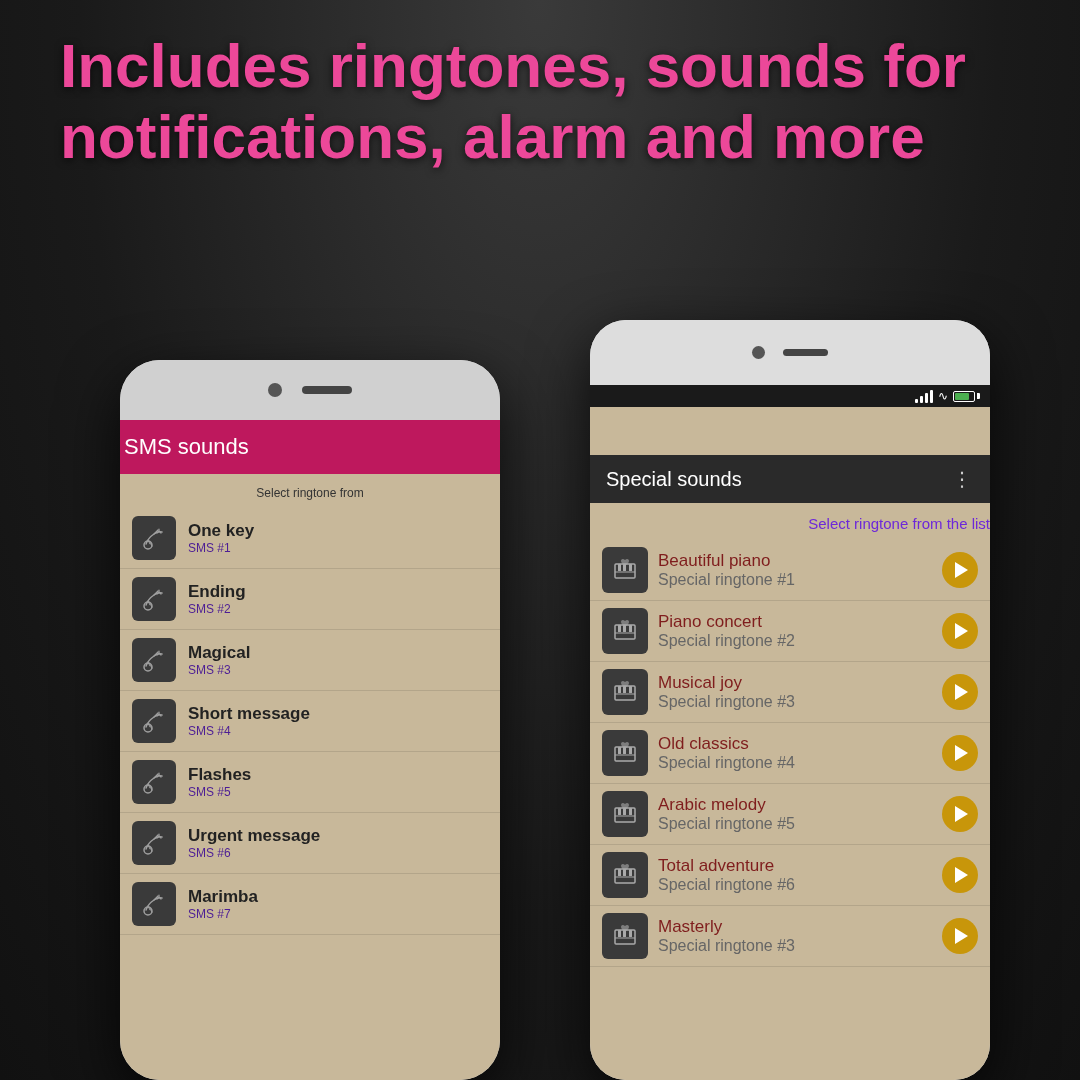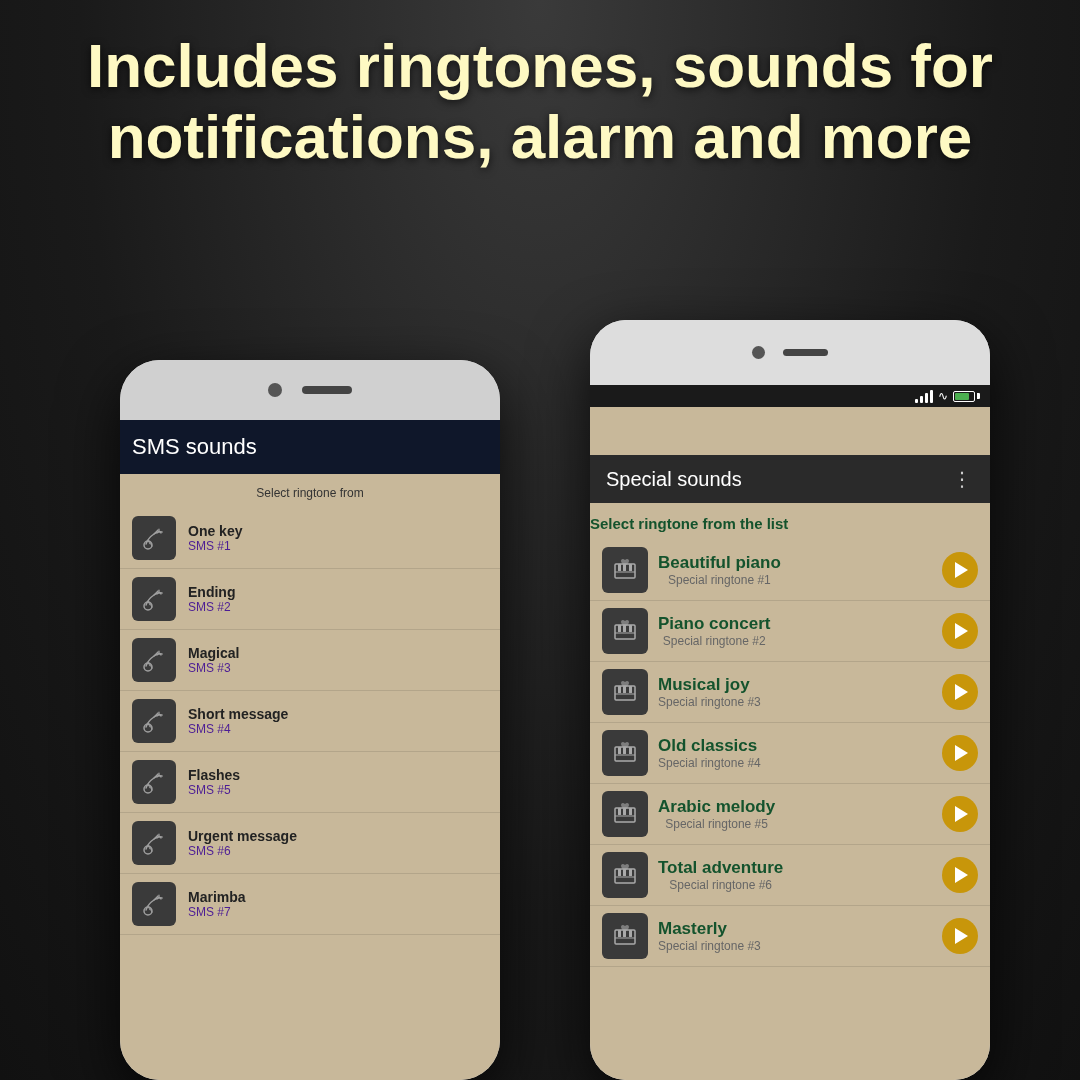--- a/index.html
+++ b/index.html
@@ -18,22 +18,21 @@
       position: absolute;
       inset: 0;
       background: radial-gradient(ellipse at center top, #3a3a3a 0%, #1a1a1a 60%, #111 100%);
     }
 
     
     .header-text {
       position: absolute;
       top: 30px;
       left: 0; right: 0;
-      text-align: center;
-      color: #fef9c3;
+      color: #ec4899;
       font-size: 62px;
       font-weight: 700;
       line-height: 1.15;
       padding: 0 60px;
       text-shadow: 0 2px 8px rgba(0,0,0,0.7);
     }
 
     
     .phones-container {
       position: absolute;
@@ -87,22 +86,22 @@
       background: #444;
     }
 
     .phone-back .phone-screen {
       background: #c8b89a;
       height: calc(100% - 60px);
       overflow: hidden;
     }
 
     .phone-back .app-header {
-      background: #0f172a;
-      padding: 14px 12px;
+      background: #be185d;
+      padding: 14px 4px;
       color: #fff;
       font-size: 22px;
       font-weight: 500;
     }
 
     .phone-back .select-label {
       text-align: center;
       padding: 12px 0 8px;
       font-size: 12px;
       color: #333;
@@ -125,21 +124,21 @@
       width: 44px; height: 44px;
       background: #3a3a3a;
       border-radius: 6px;
       display: flex;
       align-items: center;
       justify-content: center;
       flex-shrink: 0;
     }
 
     .phone-back .ringtone-name {
-      font-size: 14px;
+      font-size: 17px;
       font-weight: 600;
       color: #222;
       display: block;
     }
 
     .phone-back .ringtone-sub {
       font-size: 12px;
       color: #4c1d95;
       display: block;
     }
@@ -251,25 +250,25 @@
       margin-top: 48px;
     }
 
     .menu-dots {
       color: #ccc;
       font-size: 20px;
       letter-spacing: 2px;
     }
 
     .phone-front .select-label {
-      text-align: left;
+      text-align: right;
       padding: 12px 0 8px;
       font-size: 15px;
-      color: #14532d;
-      font-weight: 700;
+      color: #6d28d9;
+      font-weight: 400;
     }
 
     .phone-front .ringtone-list {
       list-style: none;
     }
 
     .phone-front .ringtone-item {
       display: flex;
       align-items: center;
       padding: 7px 12px;
@@ -282,27 +281,27 @@
       background: #3a3a3a;
       border-radius: 6px;
       display: flex;
       align-items: center;
       justify-content: center;
       flex-shrink: 0;
     }
 
     .phone-front .ringtone-name {
       font-size: 17px;
-      font-weight: 700;
-      color: #14532d;
+      font-weight: 400;
+      color: #7f1d1d;
       display: block;
     }
 
     .phone-front .ringtone-sub {
-      font-size: 12px;
+      font-size: 16px;
       color: #666;
       display: block;
       text-align: center;
     }
 
     .play-btn {
       width: 36px; height: 36px;
       border-radius: 50%;
       background: #c8960a;
       border: none;

